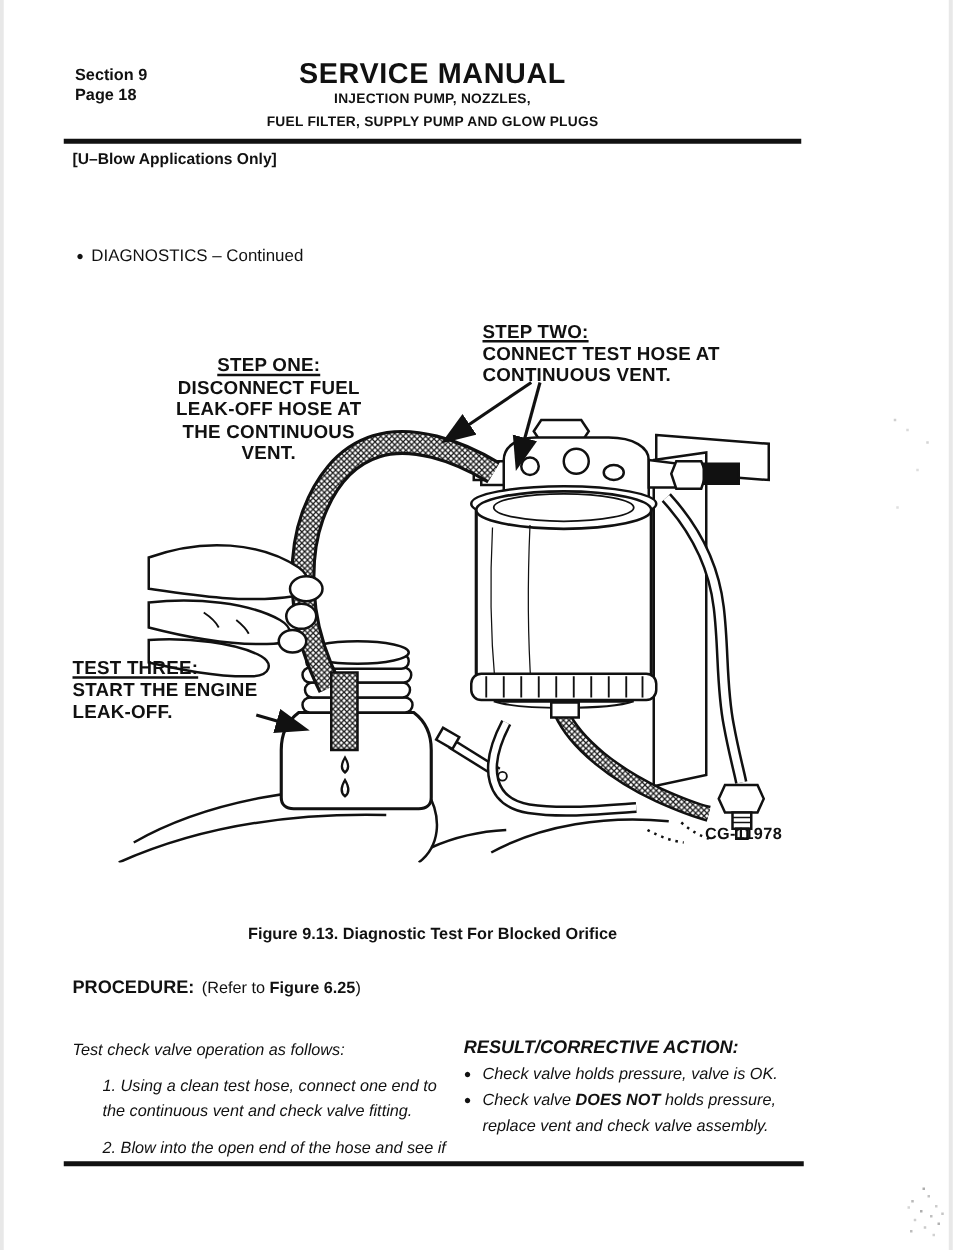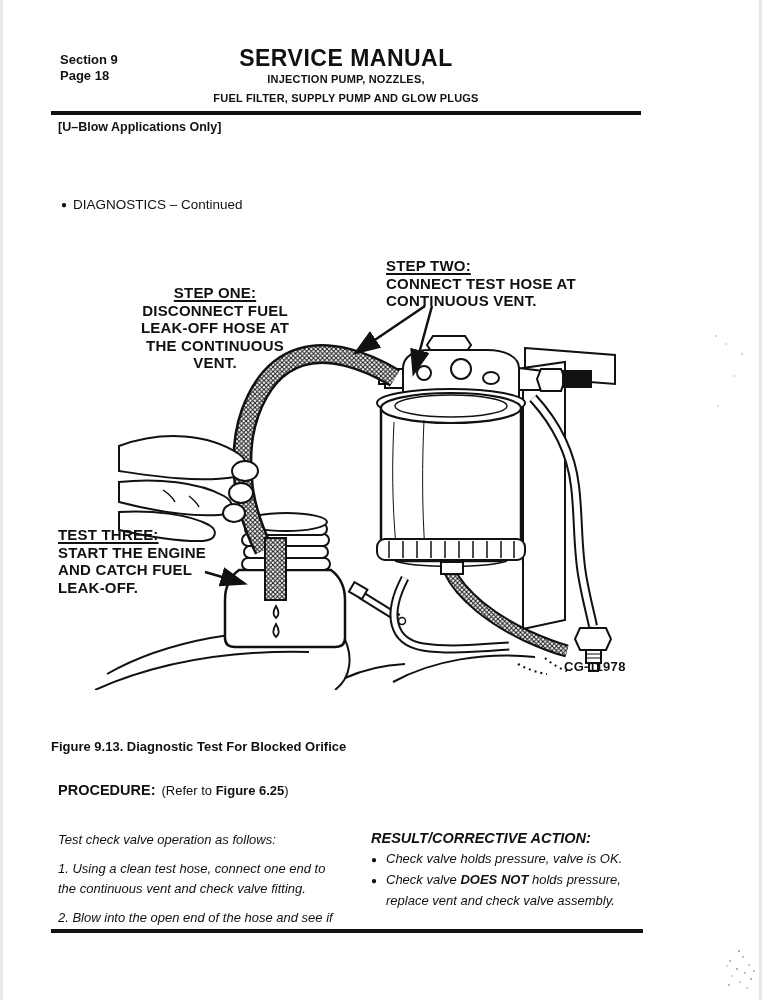--- a/index.html
+++ b/index.html
@@ -27,29 +27,29 @@
   .bullet-glyph { font-size:10px; vertical-align:1px; margin-right:6px; }
 
   
   .step-label { font-size:15px; font-weight:bold; line-height:17.5px; letter-spacing:.2px; }
   .step-title { text-decoration:underline; text-decoration-thickness:2px; text-underline-offset:2px; }
   .step-two { left:383px; top:240px; width:250px;margin-top:17px; }
   .step-one { left:112px; top:284px; width:200px;text-align:center; }
   .step-three { left:55px; top:526px; width:200px; }
   .cg-label { left:561px; top:659px; font-size:13px; font-weight:bold; letter-spacing:.3px; }
 
-  .fig-caption { left:48px; top:739px; width:590px; font-size:13px; font-weight:bold; }
+  .fig-caption { left:48px; top:739px; width:590px; text-align:center; font-size:13px; font-weight:bold; }
 
   .procedure { left:55px; top:782px; font-size:13px; }
   .procedure-label { font-size:14.5px; font-weight:bold; margin-right:6px; }
 
   .col { font-size:13px; line-height:20px;font-style:italic; }
   .col-left { left:55px; top:830px; width:306px; }
   .col-right { left:368px; top:828px; width:300px; }
-  .col-step { margin-top:9px; }
+  .col-step { margin-top:9px;margin-left:24px; }
   .result-heading { font-size:14.5px; font-weight:bold; }
   .result-item { position:relative; padding-left:15px; line-height:21px; }
   .result-item .bullet-glyph { position:absolute; left:0; top:1px; margin:0; }
 
   
   .noise-br { left:735px; top:950px; width:2px; height:2px; background:#9a9a9a;
     box-shadow: 4px 6px 0 #b5b5b5, -9px 10px 0 #a8a8a8, 10px 14px 0 #c0c0c0, -2px 18px 0 #9a9a9a,
       6px 22px 0 #b0b0b0, -7px 25px 0 #c4c4c4, 12px 28px 0 #a0a0a0, 1px 31px 0 #bdbdbd,
       -10px 34px 0 #adadad, 8px 37px 0 #c8c8c8, 15px 20px 0 #b8b8b8, -12px 15px 0 #cccccc; opacity:.8; }
   .noise-mid { left:712px; top:335px; width:2px; height:2px; background:#d0d0d0;
@@ -201,21 +201,20 @@
   <div class="abs step-label step-one">
     <div class="step-title">STEP ONE:</div>
     <div>DISCONNECT FUEL</div>
     <div>LEAK-OFF HOSE AT</div>
     <div>THE CONTINUOUS</div>
     <div>VENT.</div>
   </div>
   <div class="abs step-label step-three">
     <div class="step-title">TEST THREE:</div>
     <div>START THE ENGINE</div>
-    <div>AND CATCH FUEL</div>
     <div>LEAK-OFF.</div>
   </div>
   <div class="abs cg-label">CG-11978</div>
 
   <div class="abs fig-caption">Figure 9.13. Diagnostic Test For Blocked Orifice</div>
 
   <div class="abs procedure">
     <span class="procedure-label">PROCEDURE:</span><span>(Refer to </span><span class="b">Figure 6.25</span><span>)</span>
   </div>
 

